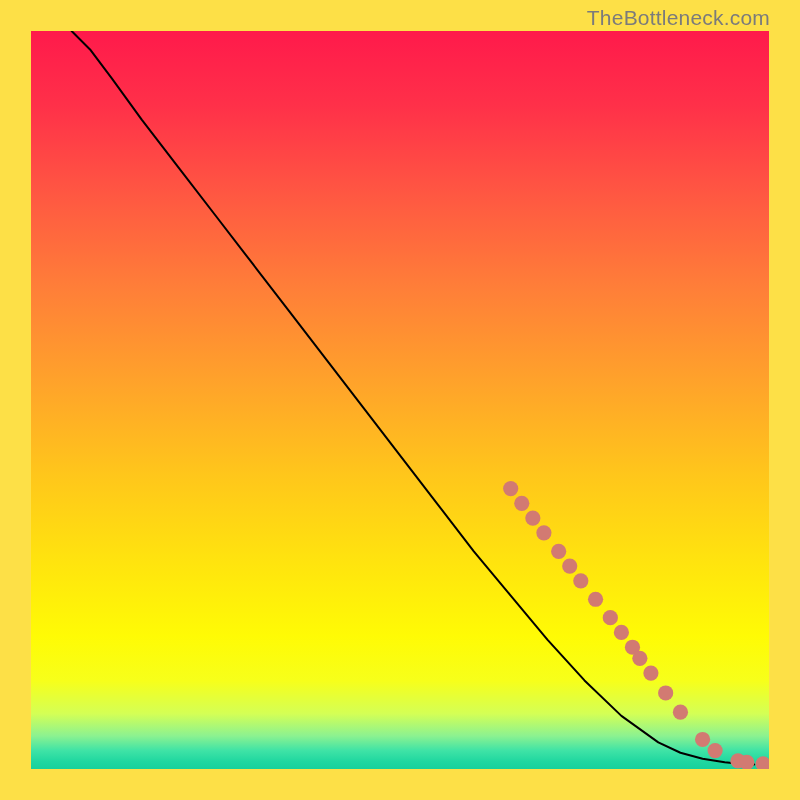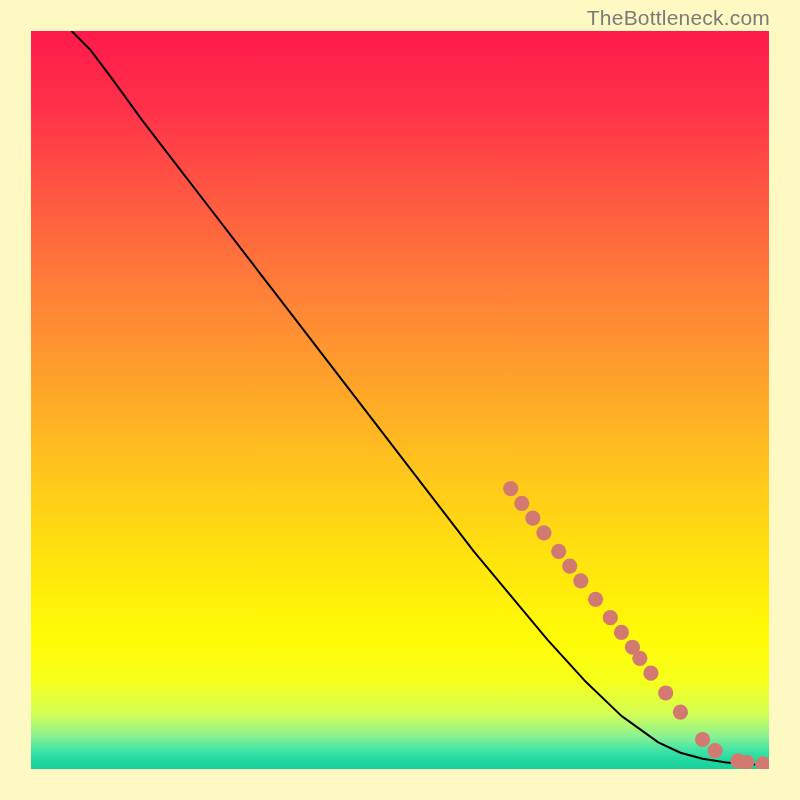--- a/index.html
+++ b/index.html
@@ -10,21 +10,21 @@
     background: #000;
     overflow: hidden;
     font-family: Arial, Helvetica, sans-serif;
   }
   .frame {
     position: absolute;
     left: 0;
     top: 0;
     width: 800px;
     height: 800px;
-    background: #fef9c3;
+    background: #fde047;
   }
   .plot {
     position: absolute;
     left: 31px;
     top: 31px;
     width: 738px;
     height: 738px;
     overflow: hidden;
   }
   .gradient {

